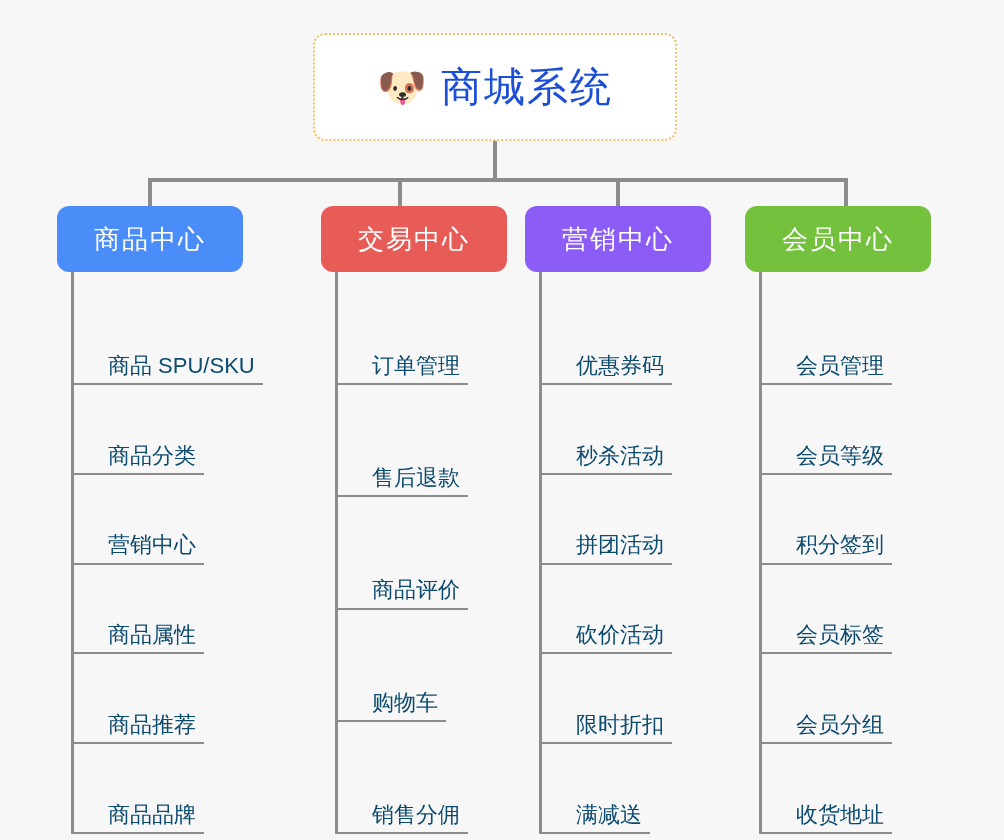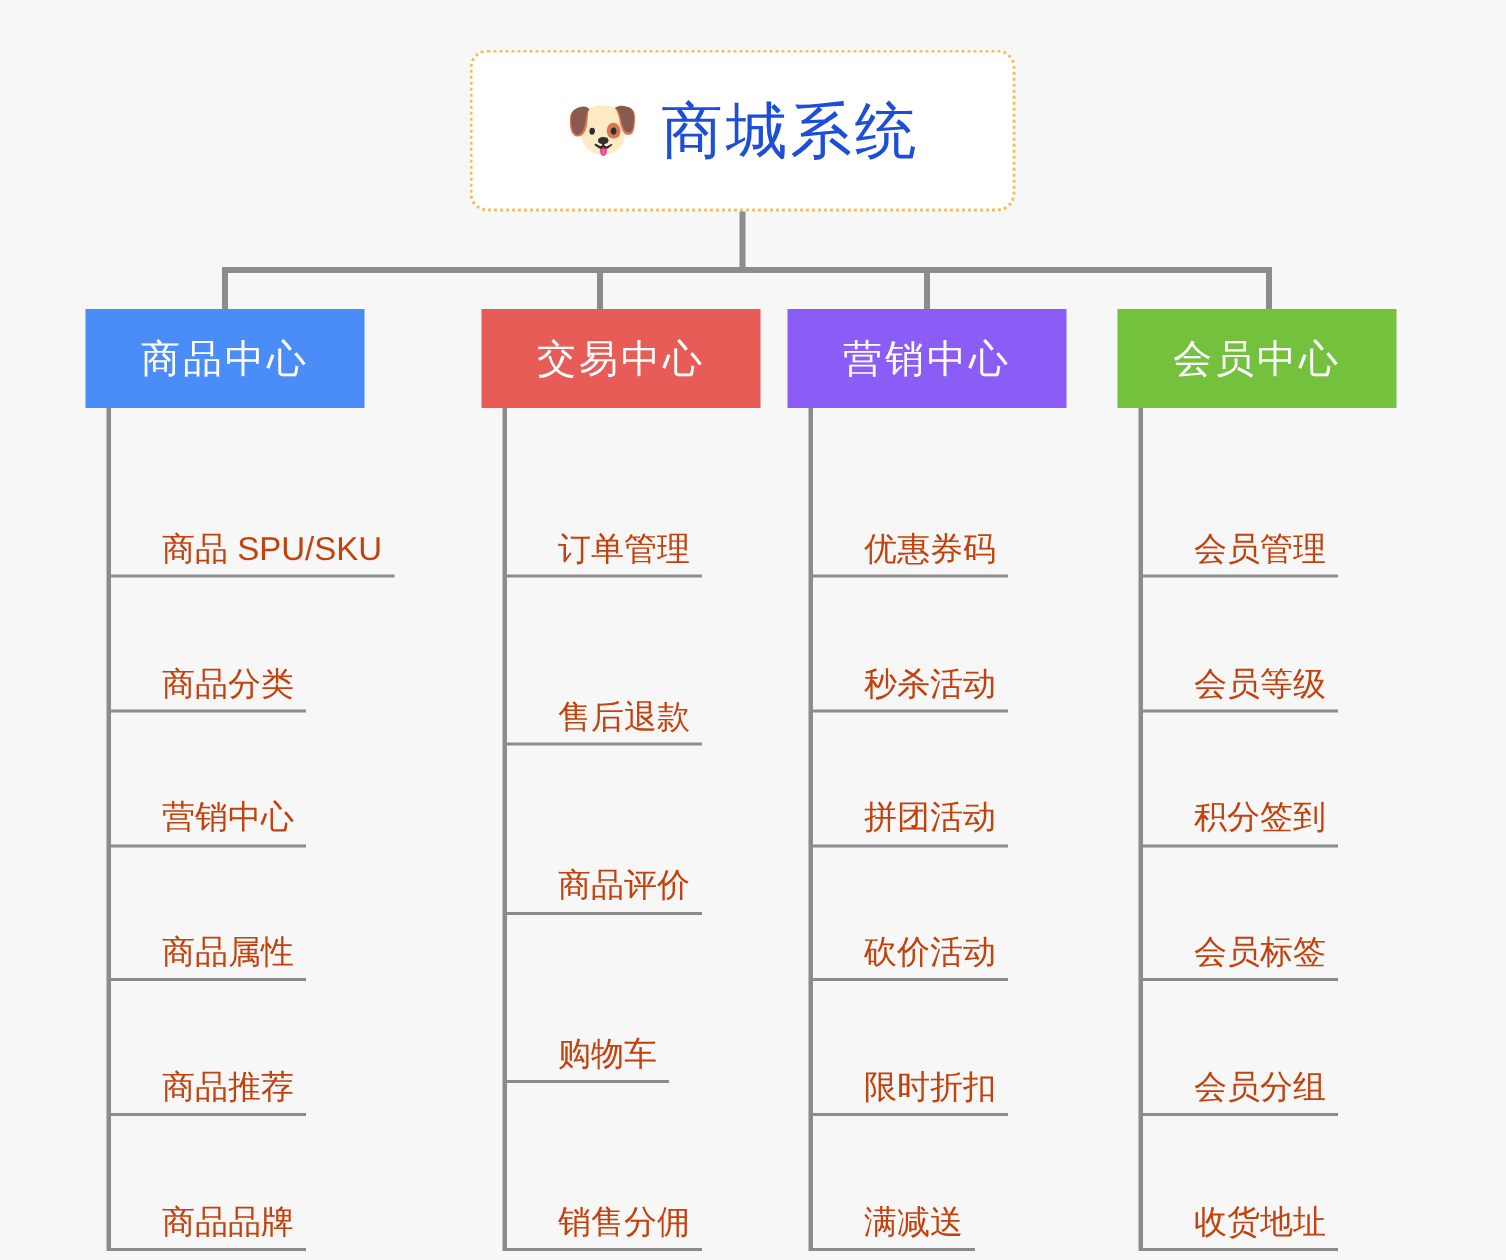--- a/index.html
+++ b/index.html
@@ -75,21 +75,21 @@
 
   
   .column {
     position: absolute;
     top: 206px;
   }
   .col-head {
     width: 186px;
     height: 66px;
     box-sizing: border-box;
-    border-radius: 0;
+    border-radius: 12px;
     display: flex;
     align-items: center;
     justify-content: center;
     color: #ffffff;
     font-size: 26px;
     letter-spacing: 2px;
   }
   .col-body {
     position: relative;
     margin-left: 14px;
@@ -103,21 +103,21 @@
   }
   .leaf {
     display: flex;
     align-items: flex-end;
     height: 89px;
     box-sizing: border-box;
   }
   .leaf-label {
     display: inline-block;
     font-size: 22px;
-    color: #c2410c;
+    color: #0c4a6e;
     white-space: nowrap;
     padding: 0 8px 5px 34px;
     border-bottom: 2px solid #8c8c8c;
     line-height: 1.1;
   }
 </style>
 </head>
 <body style="background: rgb(247, 247, 247);">
 
 <div class="canvas">

